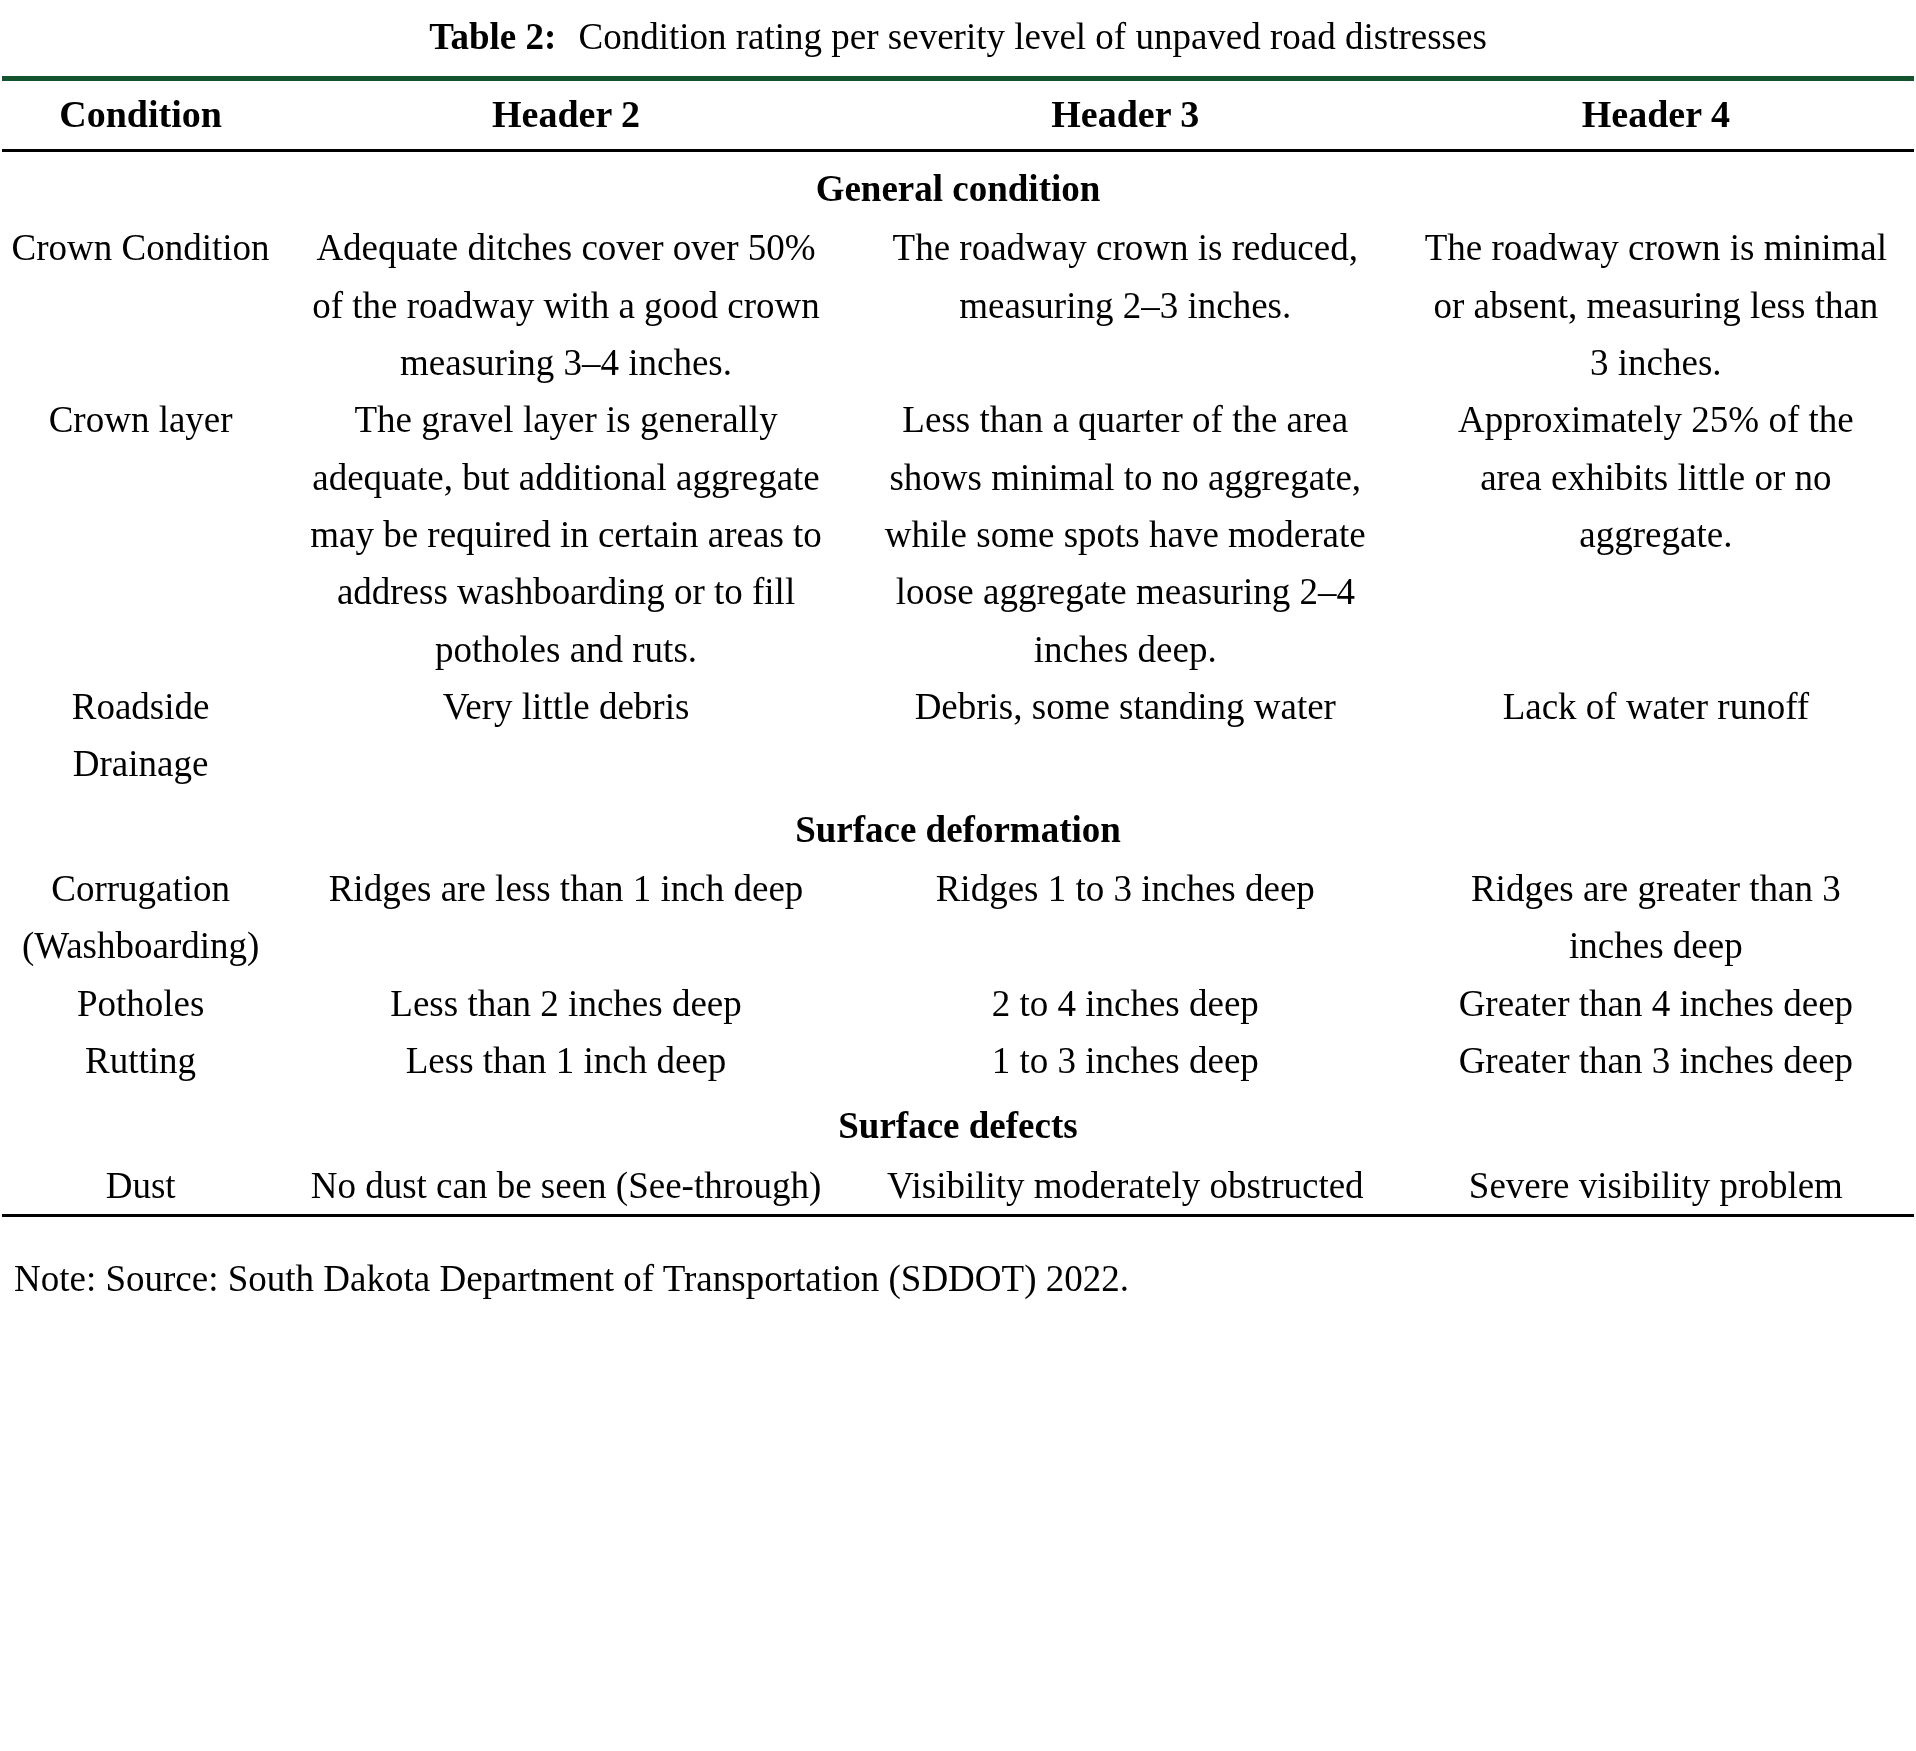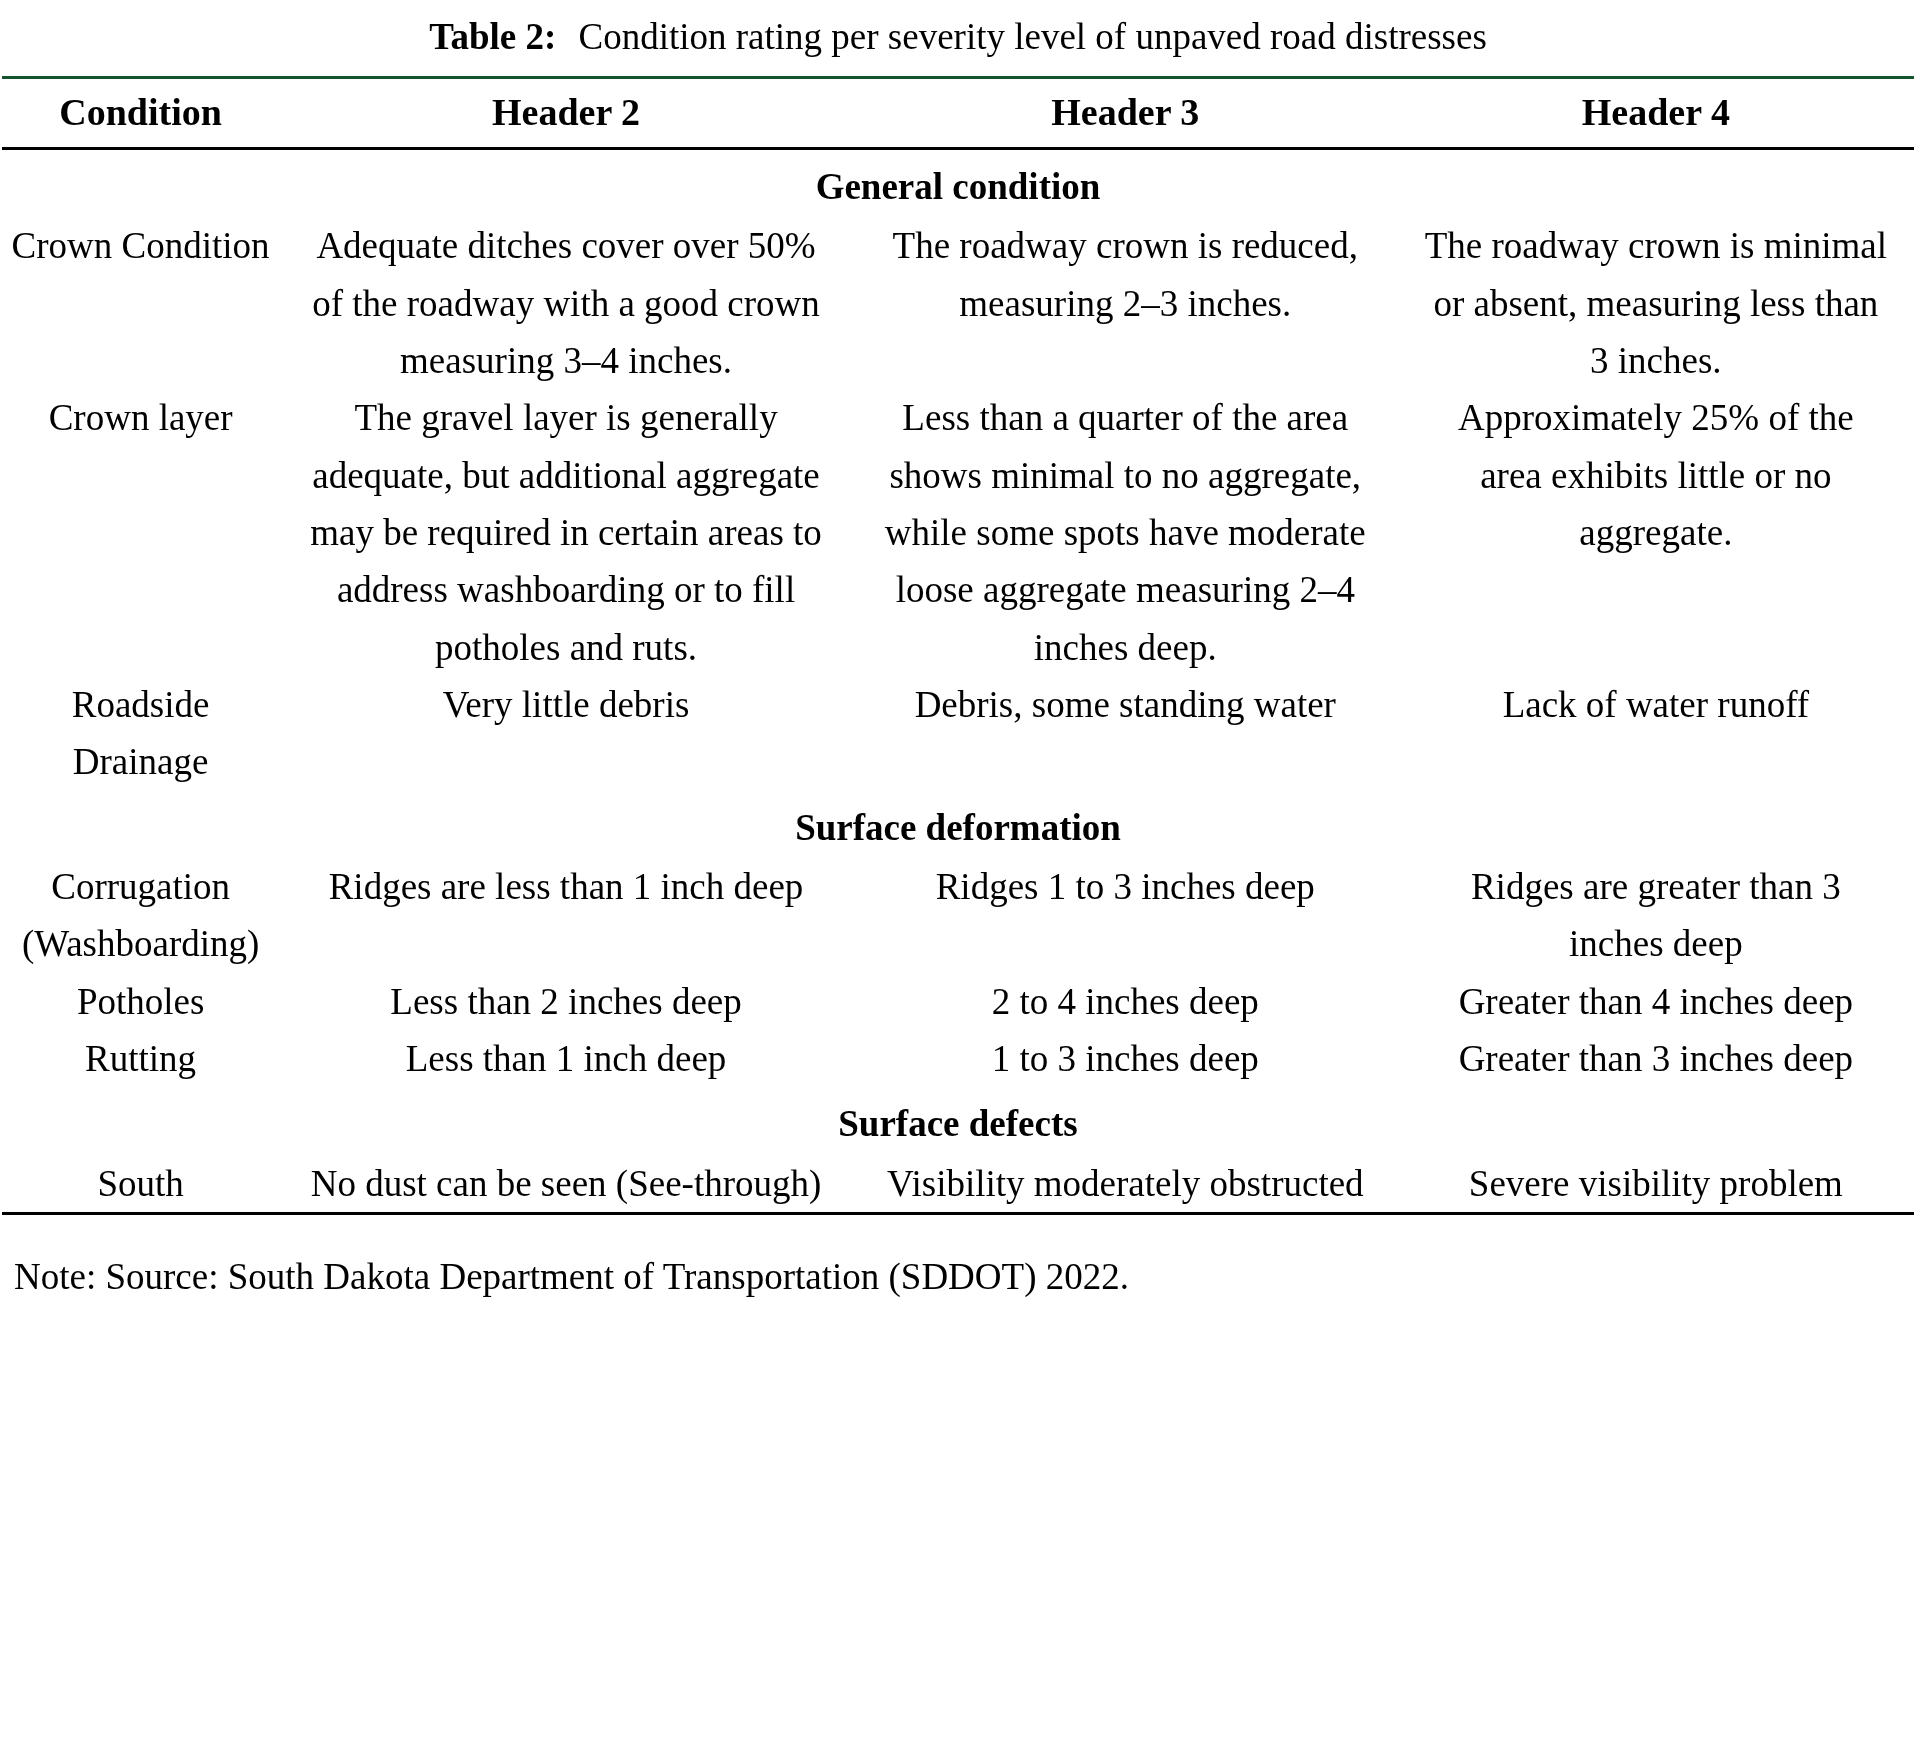--- a/index.html
+++ b/index.html
@@ -23,21 +23,21 @@
     line-height: 1.35;
     padding: 6px 0 14px 0;
   }
   .caption .cap-label { font-weight: bold; margin-top: 48px; }
   .caption .cap-text { margin-left: 0.35em; }
 
   table.rating-table {
     width: 100%;
     border-collapse: collapse;
     table-layout: fixed;
-    border-top: 3px solid #14532d;
+    border-top: 5px solid #14532d;
     border-bottom: 3px solid #000;
     font-size: 37px;
   }
   col.c1 { width: 14.5%; }
   col.c2 { width: 30%; }
   col.c3 { width: 28.5%; }
   col.c4 { width: 27%; }
 
   th {
     font-weight: bold;
@@ -136,21 +136,21 @@
         <td class="condition-col">Rutting</td>
         <td>Less than 1 inch deep</td>
         <td>1 to 3 inches deep</td>
         <td>Greater than 3 inches deep</td>
       </tr>
 
       <tr class="section-row">
         <td colspan="4">Surface defects</td>
       </tr>
       <tr>
-        <td class="condition-col">South</td>
+        <td class="condition-col">Dust</td>
         <td>No dust can be seen (See-through)</td>
         <td>Visibility moderately obstructed</td>
         <td>Severe visibility problem</td>
       </tr>
 
     </tbody>
   </table>
 
   <div class="note">Note: Source: South Dakota Department of Transportation (SDDOT) 2022.</div>
 

